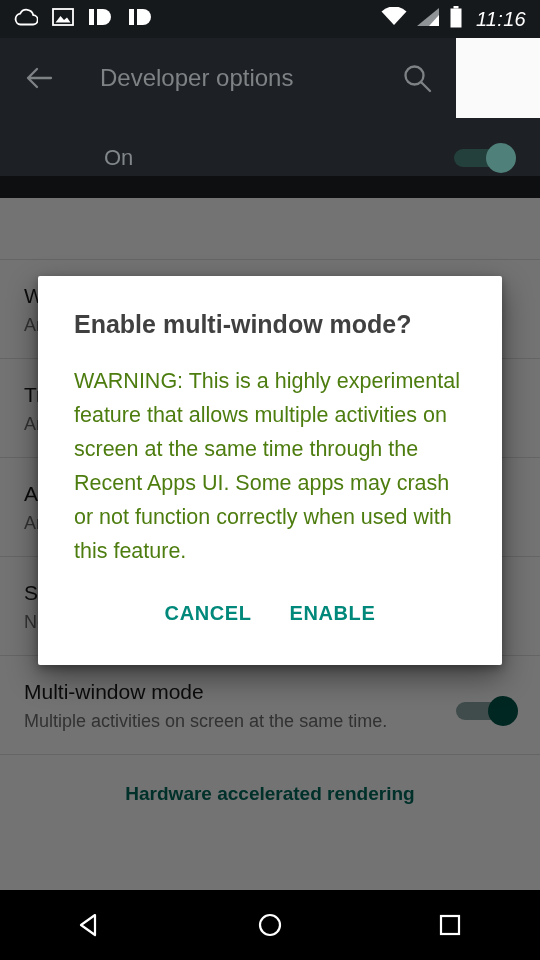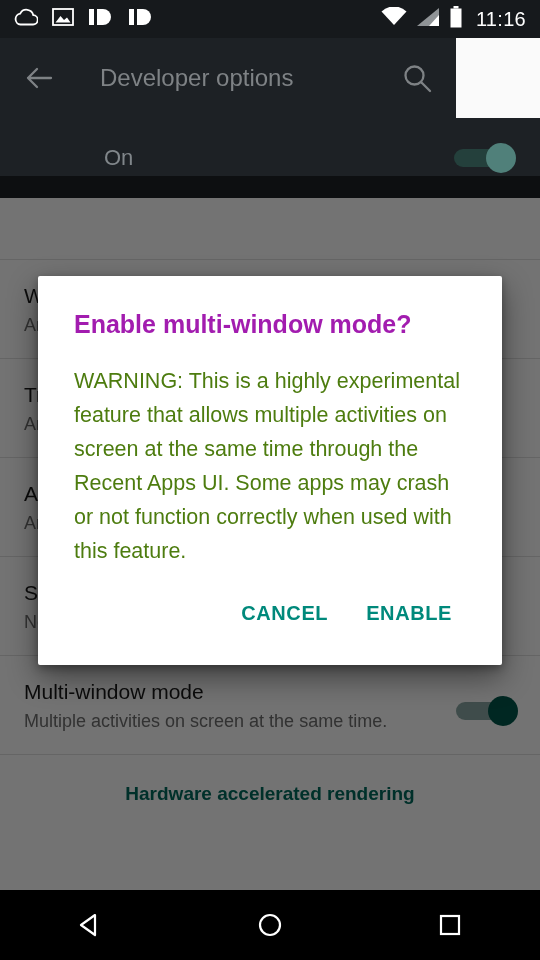--- a/index.html
+++ b/index.html
@@ -18,21 +18,21 @@
 
   
   #status-bar {
     position:absolute; top:0; left:0;
     width:540px; height:38px;
     background:#16191c;
     display:flex; align-items:center;
     padding:0 14px;
   }
   .sb-left { display:flex; align-items:center; gap:14px; }
-  .sb-right { display:flex; align-items:center; gap:9px; margin-left:auto; }
+  .sb-right { display:flex; align-items:center; gap:9px; margin-left:auto;font-style:italic; }
   .sb-icon { display:block; }
   .sb-time {
     color:#ffffff; font-size:20px; font-weight:400;
     letter-spacing:0.3px; margin-left:4px;
   }
 
   
   #app-bar {
     position:absolute; top:38px; left:0;
     width:456px; height:80px;
@@ -123,34 +123,34 @@
     position:absolute;
     left:38px; top:276px;
     width:464px;
     background:#ffffff;
     border-radius:2px;
     box-shadow:0 12px 30px rgba(0,0,0,0.45), 0 3px 8px rgba(0,0,0,0.3);
     z-index:20;
     padding:32px 36px 8px 36px;
   }
   #dialog-title {
-    color:#a21caf;
+    color:#404040;
     font-size:25px;
     font-weight:bold;
     line-height:32px;
     margin-bottom:24px;
   }
   #dialog-message {
     color:#4d7c0f;
     font-size:21.5px;
     line-height:34px;
     margin-bottom:26px;
   }
   #dialog-actions {
-    display:flex; justify-content:flex-end;
+    display:flex; justify-content:center;
     align-items:center;
     gap:10px;
     padding-bottom:24px;
   }
   .dialog-btn {
     background:none; border:none;
     color:#00897b;
     font-family:"Liberation Sans", sans-serif;
     font-size:20px;
     font-weight:bold;

